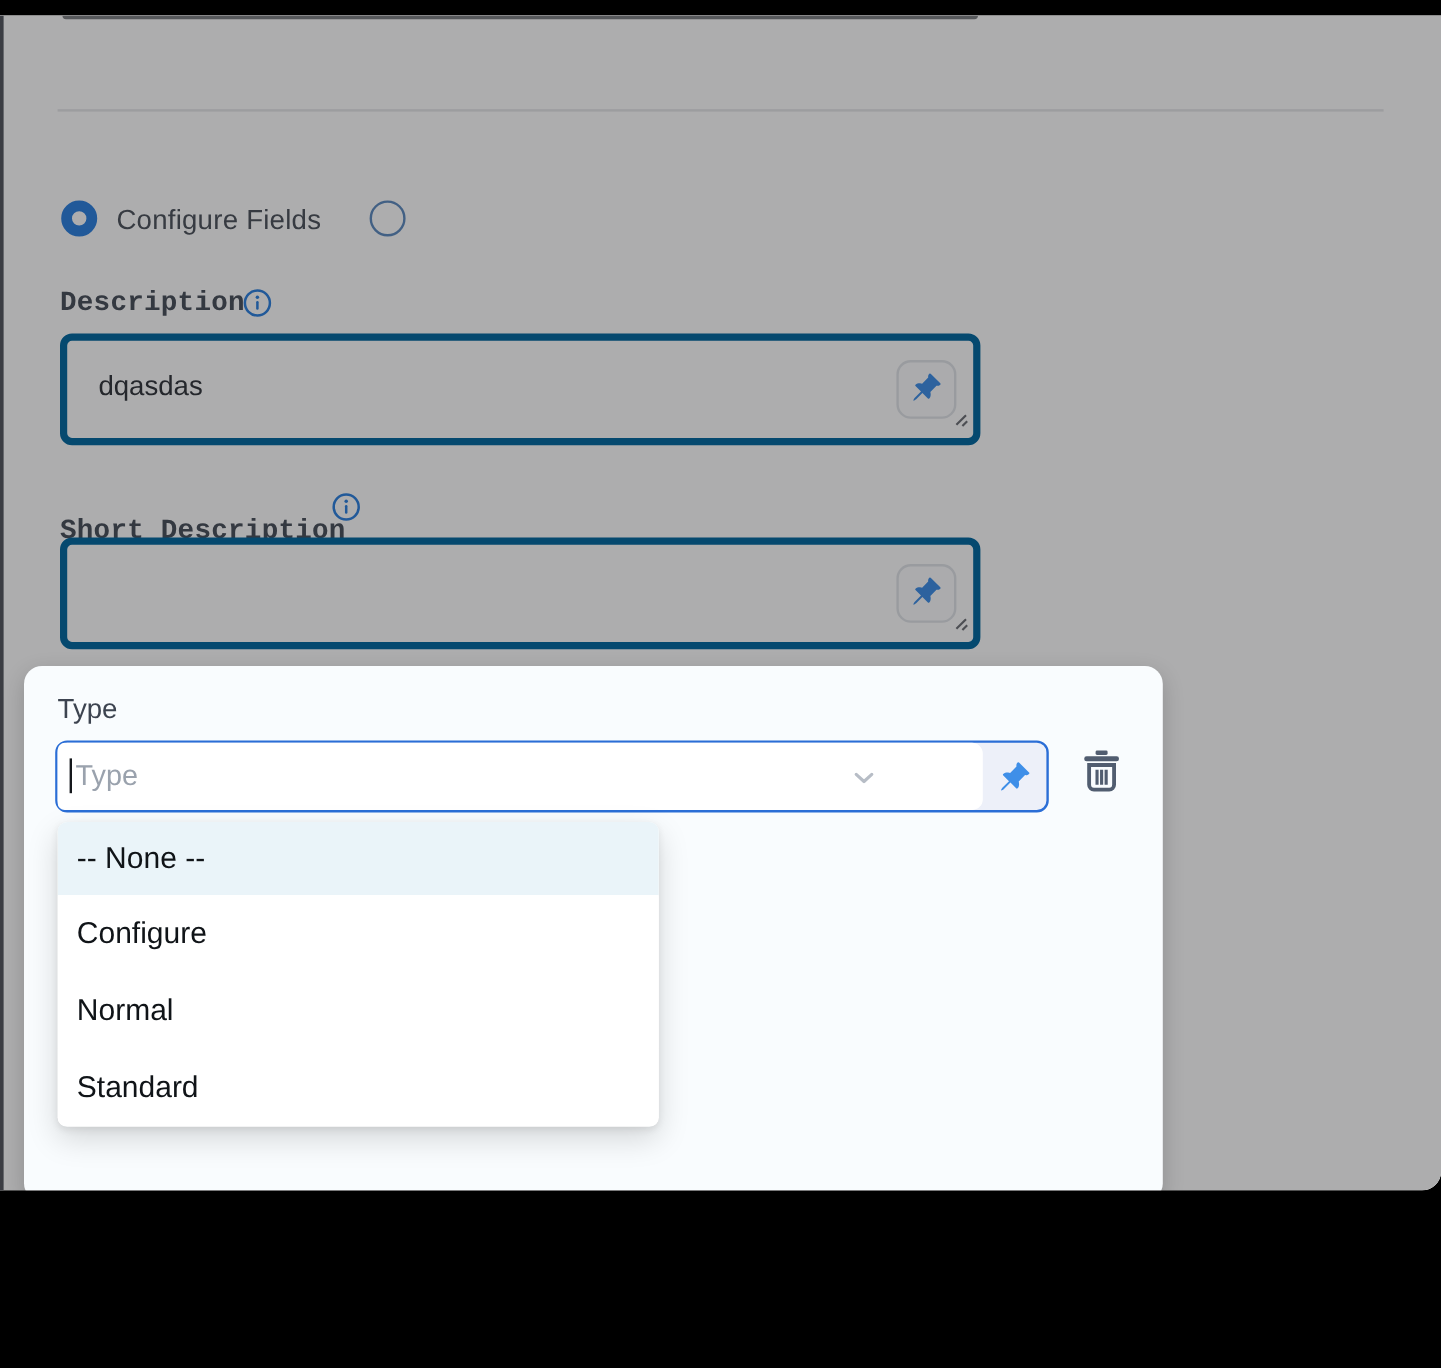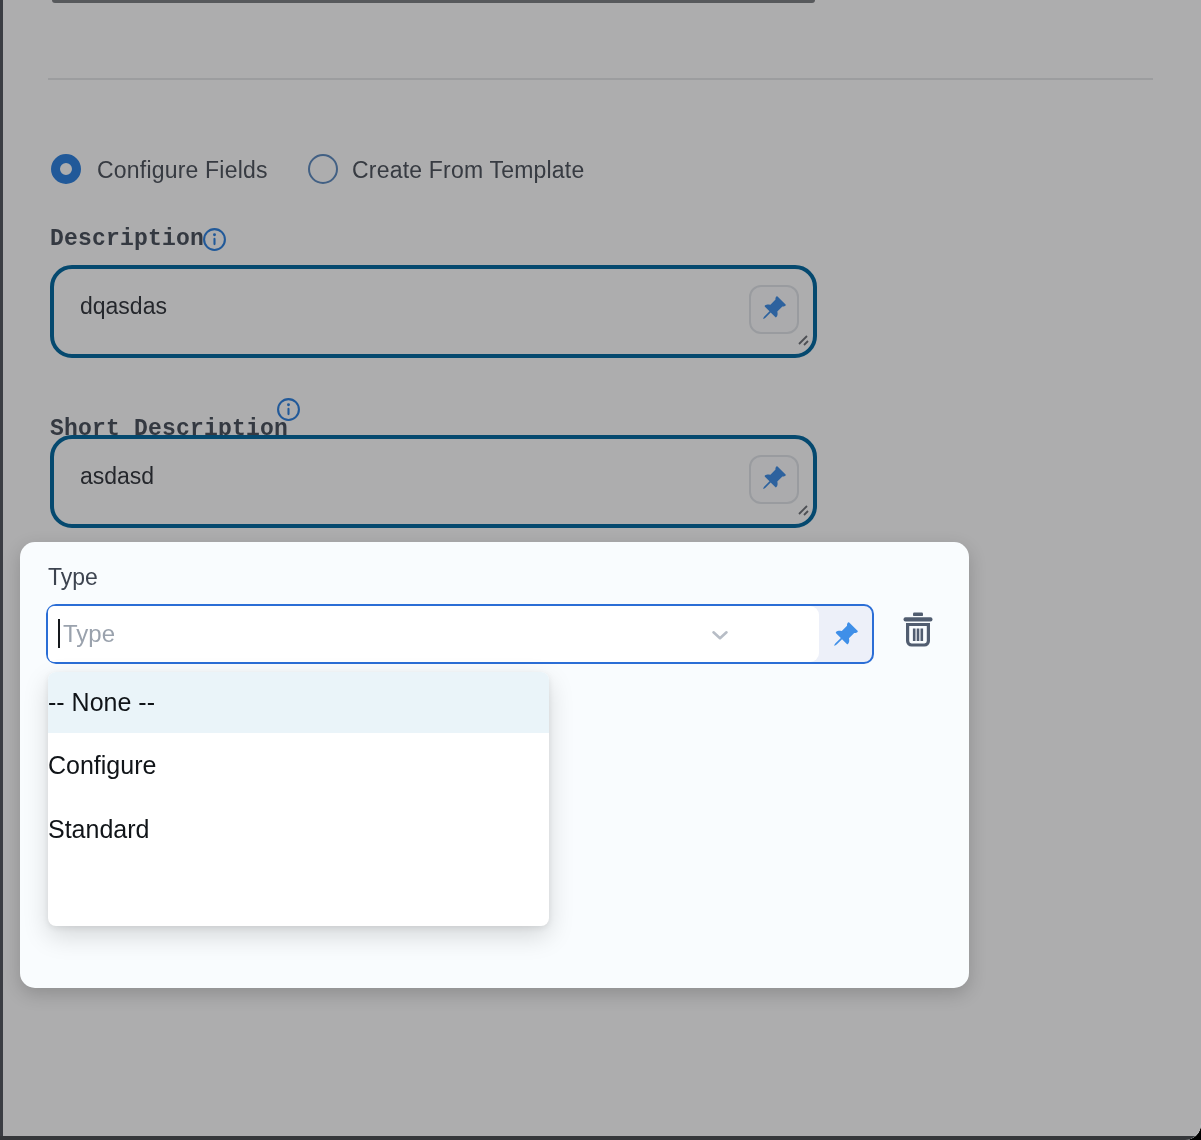--- a/index.html
+++ b/index.html
@@ -1,22 +1,23 @@
 <!DOCTYPE html>
 <html><head>
 <meta charset="utf-8">
 <style>
   * { margin:0; padding:0; box-sizing:border-box; }
   html,body { background:#000; }
   body { font-family:"Liberation Sans", sans-serif; }
 
   .screen {
-    position:relative; width:1201px; height:1140px;
+    position:relative; width:1201px; height:979px;
     background:#ffffff; overflow:hidden;
     border-bottom-right-radius:16px;
+    margin-top:13px;
   }
 
   
   .base { position:absolute; inset:0; background:#fff; }
 
   .left-strip  { position:absolute; left:0; top:0; width:3px; height:1140px; background:#54585f; }
   .bottom-strip{ position:absolute; left:0; top:1136px; width:1201px; height:4px; background:#4b4e52; }
 
   .top-remnant { position:absolute; left:52px; top:0; width:763px; height:3px;
                  background:#7f8184; border-radius:0 0 3px 3px; }
@@ -27,21 +28,21 @@
   .radio-selected   { left:51px;  top:154px; border:9px solid #2e82e0; background:#fff; }
   .radio-unselected { left:308px; top:154px; border:2.5px solid #5f8cc0; background:transparent; }
   .radio-label { position:absolute; top:157px; font-size:23px; color:#4e545d; letter-spacing:0.2px; }
   .radio-label.l1 { left:97px; }
   .radio-label.l2 { left:352px; }
 
   .field-label { position:absolute; font-size:23px; font-weight:700; color:#4a515c; letter-spacing:0.2px;font-family:Liberation Mono, monospace; }
   .info-icon { position:absolute; width:25px; height:25px; }
 
   .ta { position:absolute; left:50px; width:767px; height:93px;
-        border:4px solid #0369a1; border-radius:22px; background:#fff; }
+        border:6px solid #0369a1; border-radius:10px; background:#fff; }
   .ta-value { position:absolute; left:26px; top:24px; font-size:23px; color:#33373d;
               background:transparent; border:none; resize:none; width:600px; height:40px;
               font-family:"Liberation Sans", sans-serif; outline:none; overflow:hidden; }
   .pin-btn { position:absolute; right:14px; top:16px; width:50px; height:49px;
              border:2px solid #e2e5e9; border-radius:12px; background:#fcfdfe;
              display:flex; align-items:center; justify-content:center; cursor:pointer; }
   .resize-grip { position:absolute; right:3px; bottom:3px; }
 
   
   .overlay { position:absolute; inset:0; background:rgba(8,10,12,0.335); z-index:5; }
@@ -64,40 +65,39 @@
   .chevron { position:absolute; right:86px; top:16px; cursor:pointer; }
   .pin-zone-icon { position:absolute; right:13px; top:15px; cursor:pointer; }
 
   .trash-btn { position:absolute; left:880px; top:70px; width:36px; height:38px;
                display:flex; align-items:center; justify-content:center;
                background:transparent; border:none; cursor:pointer; }
 
   .dropdown { position:absolute; left:28px; top:130px; width:501px; height:254px;
               background:#ffffff; border-radius:8px; overflow:hidden;
               box-shadow:0 10px 26px rgba(0,0,0,0.15), 0 2px 6px rgba(0,0,0,0.08); }
-  .dd-item { display:flex; align-items:center; height:64px;
+  .dd-item { display:flex; align-items:center; padding-left:16px; height:64px;
              font-size:25px; color:#101418; cursor:pointer; background:#fff; }
   .dd-item.highlighted { height:61px; background:#eaf4f9; }
 </style>
 </head>
 <body>
 
 <div class="screen">
 
   <div class="base">
 
     <div class="left-strip"></div>
     <div class="top-remnant"></div>
     <div class="divider"></div>
 
     <div class="radio-outer radio-selected"></div>
     <span class="radio-label l1">Configure Fields</span>
 
     <div class="radio-outer radio-unselected"></div>
-    <span class="radio-label l2">Create From Template</span>
 
     <span class="field-label" style="left:50px; top:226px;">Description</span>
     <span class="info-icon" style="left:202px; top:227px;">
       <svg width="25" height="25" viewBox="0 0 24 24">
         <circle cx="12" cy="12" r="10" fill="none" stroke="#2e82e0" stroke-width="2"></circle>
         <circle cx="12" cy="7.4" r="1.4" fill="#2e82e0"></circle>
         <rect x="11" y="10.4" width="2" height="7" rx="1" fill="#2e82e0"></rect>
       </svg>
     </span>
 
@@ -120,21 +120,20 @@
     <span class="field-label" style="left:50px; top:416px;">Short Description</span>
     <span class="info-icon" style="left:276px; top:397px;">
       <svg width="25" height="25" viewBox="0 0 24 24">
         <circle cx="12" cy="12" r="10" fill="none" stroke="#2e82e0" stroke-width="2"></circle>
         <circle cx="12" cy="7.4" r="1.4" fill="#2e82e0"></circle>
         <rect x="11" y="10.4" width="2" height="7" rx="1" fill="#2e82e0"></rect>
       </svg>
     </span>
 
     <div class="ta" style="top:435px;">
-      <textarea class="ta-value" style="">asdasd</textarea>
       <button class="pin-btn">
         <span>
           <svg width="26" height="26" viewBox="0 0 16 16" fill="#3f8fe8">
             <path d="M9.828.722a.5.5 0 0 1 .354.146l4.95 4.95a.5.5 0 0 1 0 .707c-.48.48-1.072.588-1.503.588-.177 0-.335-.018-.46-.039l-3.134 3.134a5.927 5.927 0 0 1 .16 1.013c.046.702-.032 1.687-.72 2.375a.5.5 0 0 1-.707 0l-2.829-2.828-3.182 3.182c-.195.195-1.219.902-1.414.707-.195-.195.512-1.22.707-1.414l3.182-3.182-2.828-2.829a.5.5 0 0 1 0-.707c.688-.688 1.673-.767 2.375-.72a5.922 5.922 0 0 1 1.013.16l3.134-3.133a2.772 2.772 0 0 1-.04-.461c0-.43.108-1.022.589-1.503a.5.5 0 0 1 .353-.146z"></path>
           </svg>
         </span>
       </button>
       <span class="resize-grip">
         <svg width="15" height="15" viewBox="0 0 15 15">
           <path d="M12 4 L4 12 M13 9 L9 13" stroke="#6f7278" stroke-width="1.8" fill="none"></path>
@@ -177,17 +176,18 @@
           <line x1="11.2" y1="16.5" x2="11.2" y2="29" stroke="#515d70" stroke-width="2.6"></line>
           <line x1="15" y1="16.5" x2="15" y2="29" stroke="#515d70" stroke-width="2.6"></line>
           <line x1="18.8" y1="16.5" x2="18.8" y2="29" stroke="#515d70" stroke-width="2.6"></line>
         </svg>
       </span>
     </button>
 
     <div class="dropdown">
       <div class="dd-item highlighted">-- None --</div>
       <div class="dd-item">Configure</div>
+      <div class="dd-item">Normal</div>
       <div class="dd-item">Standard</div>
     </div>
 
   </div>
 </div>
 
 </body></html>

